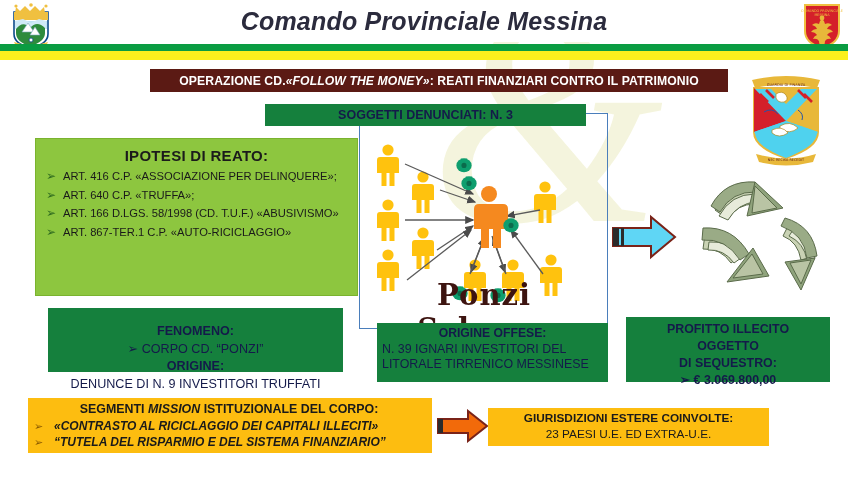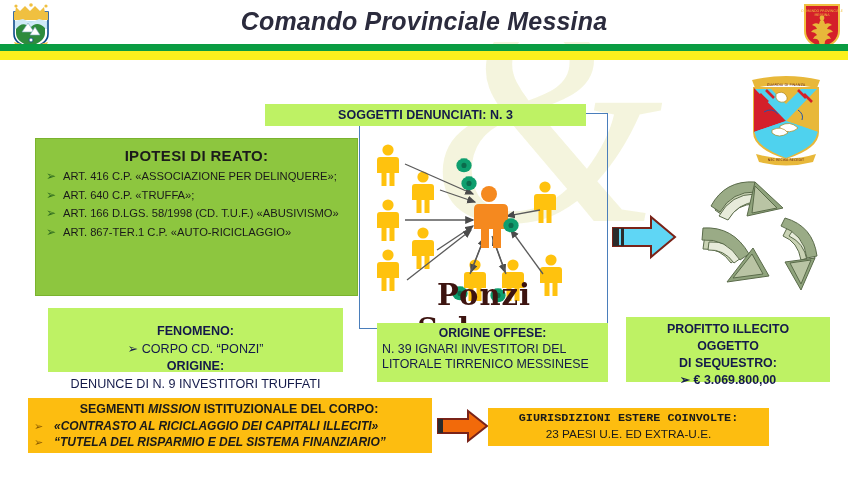--- a/index.html
+++ b/index.html
@@ -51,21 +51,21 @@
   
   .frame {
     position:absolute; left:359px; top:113px; width:249px; height:216px;
     border:1.3px solid #4a7ebb; border-top:none;
   }
   .frame-top-l { position:absolute; left:359px; top:113px; width:6px; height:1.3px; background:#4a7ebb; }
   .frame-top-r { position:absolute; left:586px; top:113px; width:22px; height:1.3px; background:#4a7ebb; }
 
   
   .box { position:absolute; }
-  .cyan { background:#bef264; color:#141a4a; }
+  .cyan { background:#15803d; color:#141a4a; }
   .green { background:#8dc63f; color:#1a1a1a; border:1px solid #7ab32e; }
   .orange { background:#fdbd10; color:#1a1a1a; }
 
   .box-soggetti {
     left:265px; top:104px; width:321px; height:22px;
     display:flex; align-items:center; justify-content:center;
     font-size:12.5px; font-weight:bold;
   }
 
   .box-ipotesi {
@@ -103,21 +103,21 @@
   }
   .box-segmenti .hd { text-align:center; font-weight:bold; font-size:12.4px; margin-bottom:2px; }
   .box-segmenti .row { display:flex; align-items:flex-start; font-size:12px; line-height:16px; }
   .box-segmenti .row .mk { width:20px; flex:0 0 20px; color:#8a5a00; font-size:11px; }
   .box-segmenti .row .tx { flex:1; font-style:italic; font-weight:600; }
 
   .box-giuris {
     left:488px; top:408px; width:281px; height:38px; padding:3px 4px;
     text-align:center; font-size:11.8px; line-height:15.5px;
   }
-  .box-giuris .hd { font-weight:bold;font-family:Liberation Mono, monospace; }
+  .box-giuris .hd { font-weight:bold; }
 
   
   .arrow-cyan  { position:absolute; left:611px; top:214px; width:66px; height:46px; }
   .arrow-orange{ position:absolute; left:437px; top:409px; width:52px; height:34px; }
 
   
   .ponzi { position:absolute; left:365px; top:132px; width:238px; height:190px; }
   .ponzi-label {
     position:absolute; left:365px; top:278px; width:238px; text-align:center;
     font-family:"DejaVu Serif", serif; font-weight:bold; font-size:29px;
@@ -166,20 +166,25 @@
       <g fill="#e8b83a">
         <path d="M21 17 q3 2 3 5 q4 -2 7 1 q-4 1 -5 4 q4 0 6 3 q-4 0 -6 3 q3 1 4 4 q-4 -1 -6 2 q0 4 -3 6 q-3 -2 -3 -6 q-2 -3 -6 -2 q1 -3 4 -4 q-2 -3 -6 -3 q2 -3 6 -3 q-1 -3 -5 -4 q3 -3 7 -1 q0 -3 3 -5 z"></path>
         <circle cx="21" cy="16" r="2.4"></circle>
       </g>
     </svg>
   </div>
 
   <div class="stripe-green"></div>
   <div class="stripe-yellow"></div>
 
+  <div class="banner">
+    <span>OPERAZIONE CD. </span>
+      <i>«FOLLOW THE MONEY»</i>
+      <span>: REATI FINANZIARI CONTRO IL PATRIMONIO</span>
+  </div>
 
   <div class="emblem-crest">
     <svg width="80" height="92" viewBox="0 0 80 92">
       <path d="M8 14 h64 v44 q0 16 -32 26 q-32 -10 -32 -26 z" fill="#4fd2ee" stroke="#e8b83a" stroke-width="2"></path>
       <path d="M8 14 L40 47 L8 58 z" fill="#d4202a"></path>
       <path d="M72 14 L40 47 L72 58 z" fill="#e8b83a"></path>
       <path d="M8 58 L40 47 L40 84 q-22 -8 -32 -26 z" fill="#4fd2ee"></path>
       <path d="M72 58 L40 47 L40 84 q22 -8 32 -26 z" fill="#4fd2ee"></path>
       <path d="M24 14 L40 30 L56 14 z" fill="#e8b83a"></path>
       <g stroke="#d4202a" stroke-width="2.6" fill="none">

